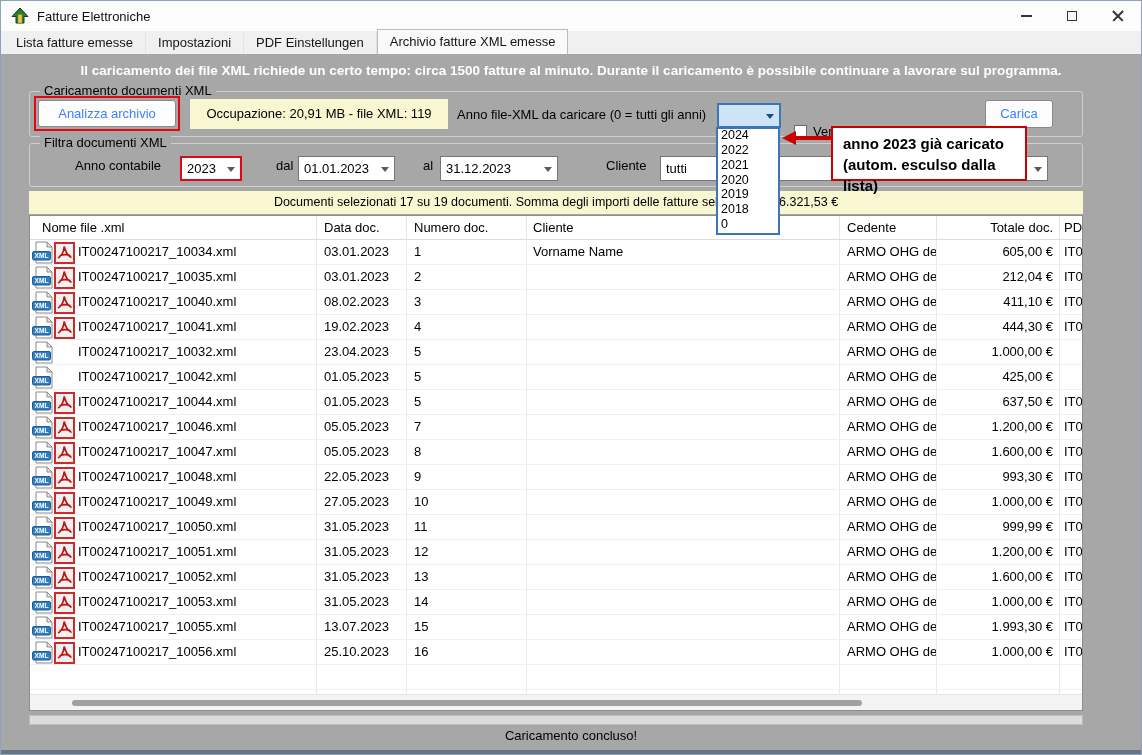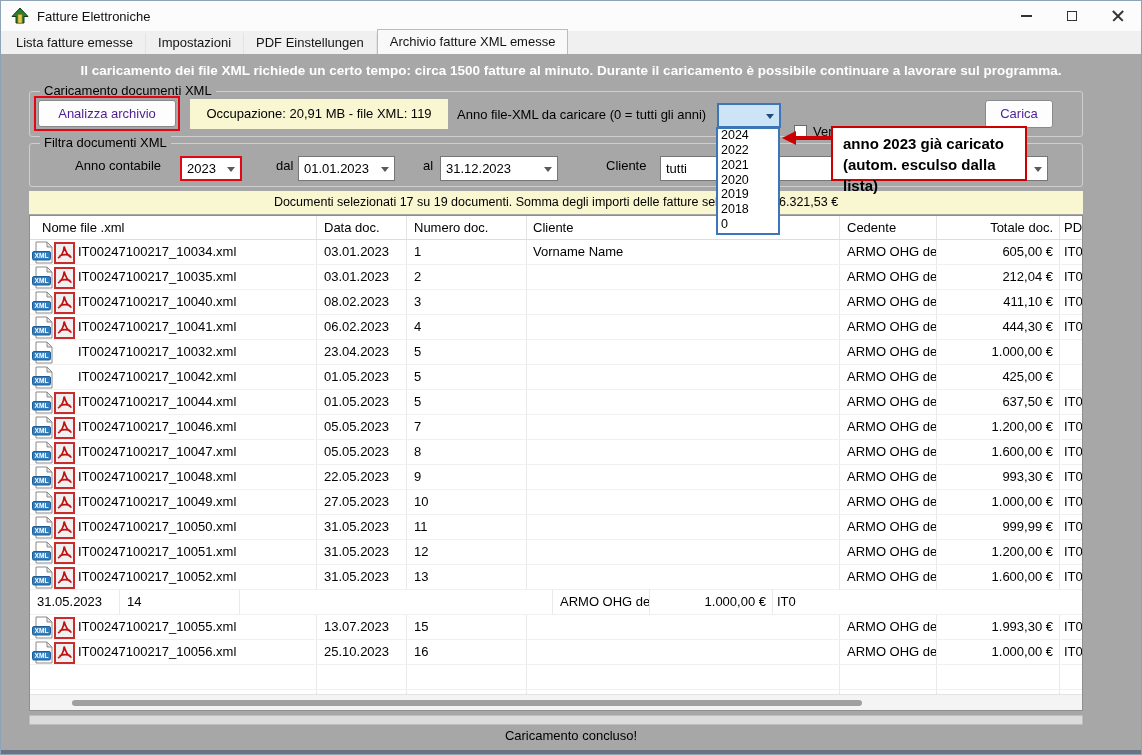--- a/index.html
+++ b/index.html
@@ -31,21 +31,21 @@
   .content-bg{ position:absolute; top:53px; left:0; right:0; bottom:0; background:#a7a7a7; }
   .info-text{ position:absolute; top:62px; left:0; right:0; text-align:center;
               color:#fff; font-weight:bold; font-size:13.5px; }
   
   .grp{ position:absolute; border:1px solid #cfcfcf; border-radius:3px; }
   .grp .legend{ position:absolute; top:-9px; left:10px; background:#a7a7a7; padding:0 4px; font-size:13px; }
   #grp-load{ left:28px; top:90px; width:1054px; height:46px; }
   #grp-filter{ left:28px; top:142px; width:1054px; height:44px; }
   
   .btn{ background:#fdfdfd; border:1px solid #8a8a8a; border-radius:3px; font-size:13px;
-        color:#4c1d95; text-align:center; cursor:default; }
+        color:#3b82f6; text-align:center; cursor:default; }
   .analizza-wrap{ position:absolute; left:4px; top:4px; border:2px solid #e30613; padding:2px; }
   .btn-analizza{ display:block; width:138px; height:27px; line-height:25px; }
   .btn-carica{ position:absolute; left:955px; top:8px; width:68px; height:28px; line-height:26px; }
   .occupazione{ position:absolute; left:160px; top:7px; width:258px; height:30px;
                 background:#f9f6d2; text-align:center; line-height:30px; font-size:13px; }
   .lbl-anno-xml{ position:absolute; left:427px; top:0; height:46px; line-height:46px; font-size:13px; }
   
   .combo{ position:absolute; background:#fff; border:1px solid #767676; height:25px; }
   .combo .cval{ position:absolute; left:5px; top:0; line-height:23px; font-size:13px; white-space:nowrap; }
   .chev{ position:absolute; right:5px; top:10px; width:0; height:0;
@@ -270,21 +270,21 @@
                 <path d="M4 1 h11 l5 5 v16 h-16 z" fill="#ffffff" stroke="#8a8a8a"></path>
                 <path d="M15 1 l5 5 h-5 z" fill="#e6e6e6" stroke="#8a8a8a"></path>
                 <rect x="0.5" y="10.5" width="18" height="8.5" rx="1.5" fill="#2f7ec1" stroke="#1f5d94"></rect>
                 <text x="9.5" y="17.3" font-size="6.6" font-weight="bold" fill="#ffffff" text-anchor="middle" font-family="Liberation Sans, sans-serif">XML</text>
               </svg>
               <svg width="21" height="22" viewBox="0 0 21 22" style="margin-left:1px">
                 <rect x="1" y="1" width="19" height="20" fill="#f1f1f1" stroke="#cc2b2b" stroke-width="2"></rect>
                 <path d="M4 16 C8 14 9.6 10 10.2 4.5 C11 9 14 14 17.5 15.5 M5.5 13.8 C9.5 12.2 13 12.2 16.5 13.8" fill="none" stroke="#c11111" stroke-width="1.7"></path>
               </svg>
             </span><span class="fname">IT00247100217_10041.xml</span></div>
-          <div class="td c2">06.02.2023</div>
+          <div class="td c2">19.02.2023</div>
           <div class="td c3">4</div>
           <div class="td c4"></div>
           <div class="td c5">ARMO OHG des ...</div>
           <div class="td c6">444,30 €</div>
           <div class="td c7">IT0</div>
         </div>
         <div class="tr">
           <div class="td c1"><span class="icons">
               <svg width="21" height="23" viewBox="0 0 21 23">
                 <path d="M4 1 h11 l5 5 v16 h-16 z" fill="#ffffff" stroke="#8a8a8a"></path>
@@ -470,20 +470,32 @@
               </svg>
             </span><span class="fname">IT00247100217_10052.xml</span></div>
           <div class="td c2">31.05.2023</div>
           <div class="td c3">13</div>
           <div class="td c4"></div>
           <div class="td c5">ARMO OHG des ...</div>
           <div class="td c6">1.600,00 €</div>
           <div class="td c7">IT0</div>
         </div>
         <div class="tr">
+          <div class="td c1"><span class="icons">
+              <svg width="21" height="23" viewBox="0 0 21 23">
+                <path d="M4 1 h11 l5 5 v16 h-16 z" fill="#ffffff" stroke="#8a8a8a"></path>
+                <path d="M15 1 l5 5 h-5 z" fill="#e6e6e6" stroke="#8a8a8a"></path>
+                <rect x="0.5" y="10.5" width="18" height="8.5" rx="1.5" fill="#2f7ec1" stroke="#1f5d94"></rect>
+                <text x="9.5" y="17.3" font-size="6.6" font-weight="bold" fill="#ffffff" text-anchor="middle" font-family="Liberation Sans, sans-serif">XML</text>
+              </svg>
+              <svg width="21" height="22" viewBox="0 0 21 22" style="margin-left:1px">
+                <rect x="1" y="1" width="19" height="20" fill="#f1f1f1" stroke="#cc2b2b" stroke-width="2"></rect>
+                <path d="M4 16 C8 14 9.6 10 10.2 4.5 C11 9 14 14 17.5 15.5 M5.5 13.8 C9.5 12.2 13 12.2 16.5 13.8" fill="none" stroke="#c11111" stroke-width="1.7"></path>
+              </svg>
+            </span><span class="fname">IT00247100217_10053.xml</span></div>
           <div class="td c2">31.05.2023</div>
           <div class="td c3">14</div>
           <div class="td c4"></div>
           <div class="td c5">ARMO OHG des ...</div>
           <div class="td c6">1.000,00 €</div>
           <div class="td c7">IT0</div>
         </div>
         <div class="tr">
           <div class="td c1"><span class="icons">
               <svg width="21" height="23" viewBox="0 0 21 23">

